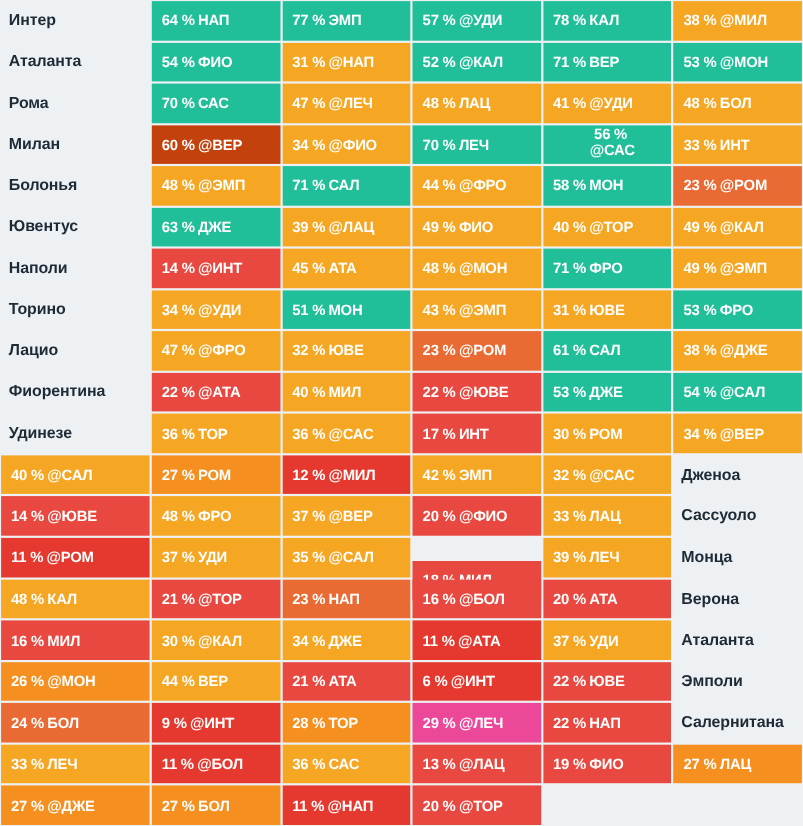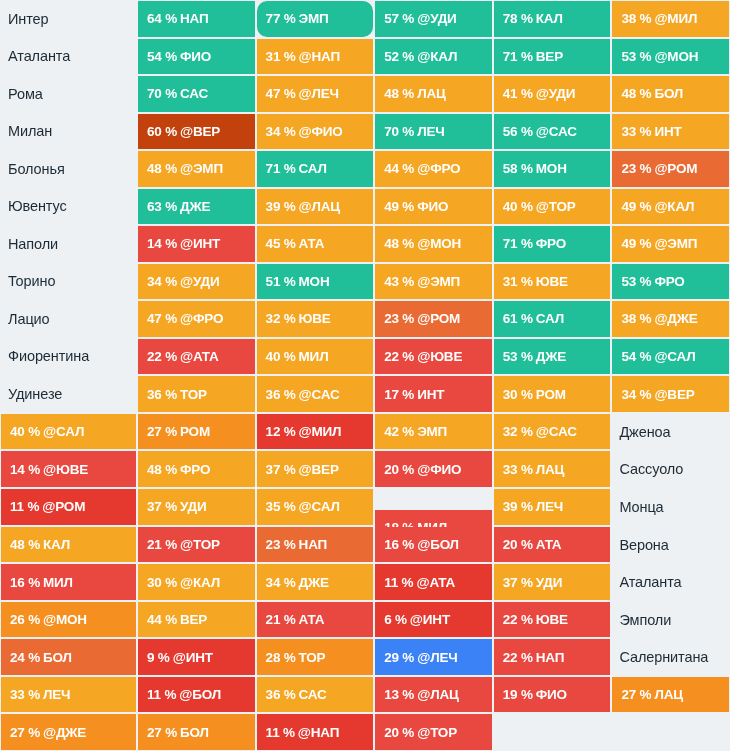--- a/index.html
+++ b/index.html
@@ -16,21 +16,21 @@
     grid-auto-rows:1fr;
     background:#eef1f3;
     column-gap:0px;
     row-gap:0px;
   }
   .team{
     display:flex;
     align-items:center;
     padding-left:8px;
     font-size:14.5px;
-    font-weight:normal;
+    font-weight:bold;
     color:#1d2b36;
     background:#eef1f3;
     letter-spacing:-0.1px;
     white-space:nowrap;
   }
   .cellwrap{
     padding:1px 1px;
     box-sizing:border-box;
   }
   .cell{
@@ -53,21 +53,21 @@
 
 <div id="grid">
     <div class="team">Интер</div>
     <div class="cellwrap">
       <div class="cell" style="background: rgb(33, 191, 153);">
         <span class="pct">64 %</span>
         <span class="opp">НАП</span>
       </div>
     </div>
     <div class="cellwrap">
-      <div class="cell" style="background: rgb(33, 191, 153); border-radius: 10px;">
+      <div class="cell" style="background: rgb(33, 191, 153);">
         <span class="pct">77 %</span>
         <span class="opp">ЭМП</span>
       </div>
     </div>
     <div class="cellwrap">
       <div class="cell" style="background: rgb(33, 191, 153);">
         <span class="pct">57 %</span>
         <span class="opp">@УДИ</span>
       </div>
     </div>
@@ -158,21 +158,21 @@
         <span class="opp">@ФИО</span>
       </div>
     </div>
     <div class="cellwrap">
       <div class="cell" style="background: rgb(33, 191, 153);">
         <span class="pct">70 %</span>
         <span class="opp">ЛЕЧ</span>
       </div>
     </div>
     <div class="cellwrap">
-      <div class="cell" style="background: rgb(33, 191, 153);">
+      <div class="cell" style="background: rgb(33, 191, 153); flex-direction: column;">
         <span class="pct">56 %</span>
         <span class="opp">@САС</span>
       </div>
     </div>
     <div class="cellwrap">
       <div class="cell" style="background: rgb(245, 166, 35);">
         <span class="pct">33 %</span>
         <span class="opp">ИНТ</span>
       </div>
     </div>
@@ -591,21 +591,21 @@
         <span class="opp">@ИНТ</span>
       </div>
     </div>
     <div class="cellwrap">
       <div class="cell" style="background: rgb(245, 144, 32);">
         <span class="pct">28 %</span>
         <span class="opp">ТОР</span>
       </div>
     </div>
     <div class="cellwrap">
-      <div class="cell" style="background: #3b82f6;">
+      <div class="cell" style="background: #ec4899;">
         <span class="pct">29 %</span>
         <span class="opp">@ЛЕЧ</span>
       </div>
     </div>
     <div class="cellwrap">
       <div class="cell" style="background: rgb(232, 72, 63);">
         <span class="pct">22 %</span>
         <span class="opp">НАП</span>
       </div>
     </div>

